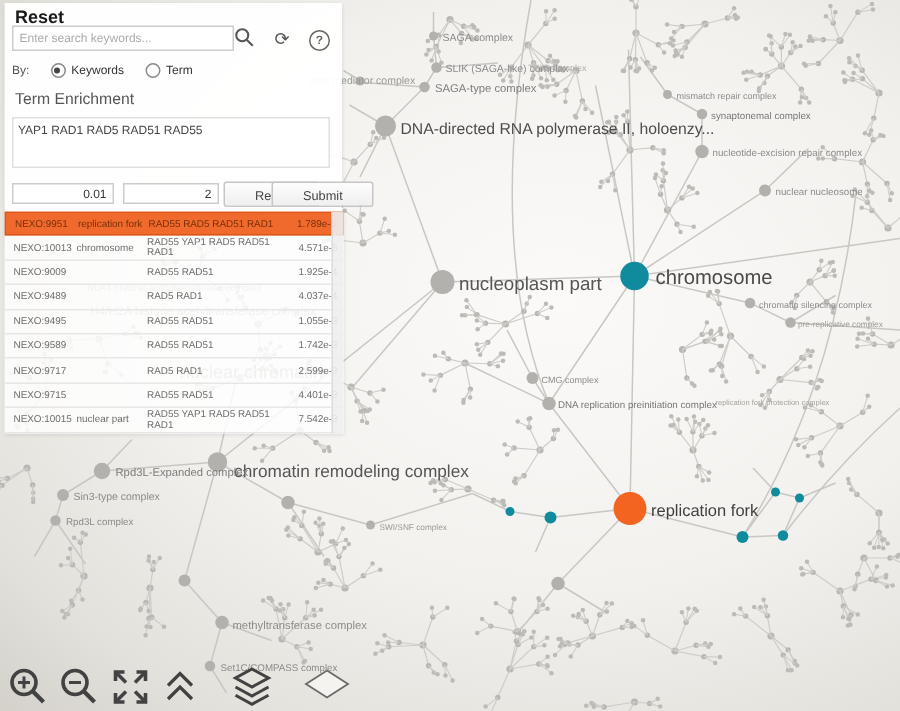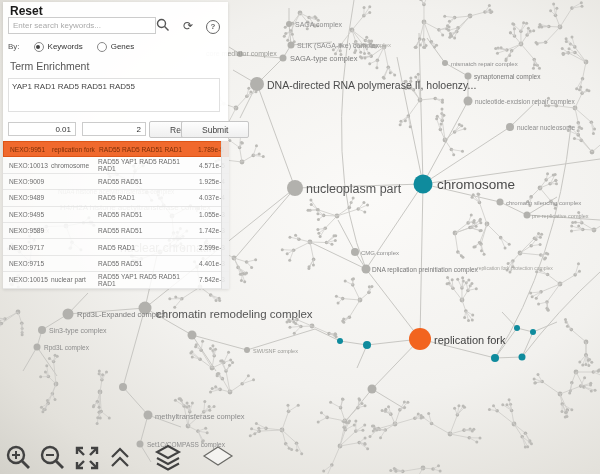--- a/index.html
+++ b/index.html
@@ -1770,21 +1770,21 @@
   </button>
   <button class="icon-btn" style="left:202px;">
     <span class="help-circ">?</span>
   </button>
 
   <div class="by-row">
     <span>By:</span>
     <span class="radio sel"></span>
     <span class="rlabel">Keywords</span>
     <span class="radio"></span>
-    <span class="rlabel">Genes</span>
+    <span class="rlabel">Term</span>
   </div>
 
   <div class="enrich-title">Term Enrichment</div>
 
   <textarea class="gene-ta" style="">YAP1 RAD1 RAD5 RAD51 RAD55</textarea>
 
   <input class="num-input" style="left: 5px; width: 68px;" value="0.01">
   <input class="num-input" style="left: 79px; width: 64px;" value="2">
   <button class="btn" style="left:146px;">Reset</button>
   <button class="btn" style="left:178px;">Submit</button>

